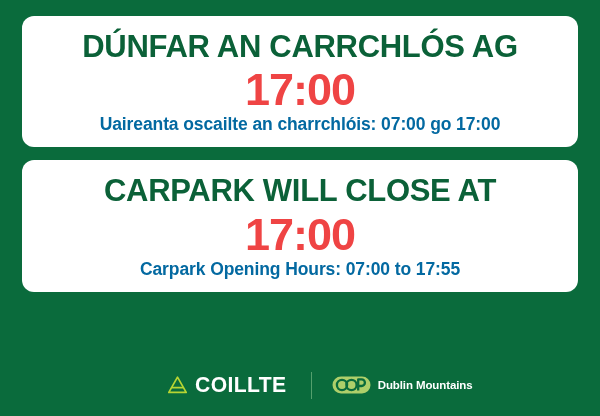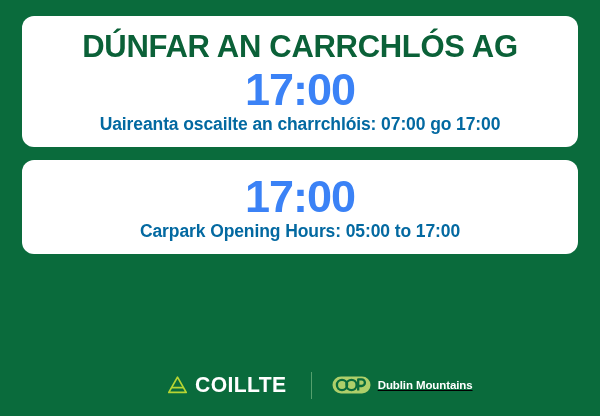--- a/index.html
+++ b/index.html
@@ -45,21 +45,21 @@
     color: #0b6138;
     font-weight: bold;
     font-size: 31px;
     line-height: 1.08;
     letter-spacing: -0.3px;
     margin: 4px 0 0 0;
     white-space: nowrap;
   }
 
   .panel-time {
-    color: #3b82f6;
+    color: #ef4444;
     font-weight: bold;
     font-size: 45px;
     line-height: 1.0;
     letter-spacing: -1px;
     margin: 4px 0 2px 0;
   }
 
   .panel-hours {
     color: #0369a1;
     font-weight: bold;
@@ -110,21 +110,20 @@
     width: 1px;
     height: 27px;
     background: #54a06d;
     margin: 0 20px;
   }
 
   .brand-dmp {
     display: flex;
     align-items: center;
     gap: 7px;
-    text-decoration: underline;
   }
 
   .dmp-mark {
     width: 39px;
     height: 18px;
     display: block;
   }
 
   .dmp-text {
     display: flex;
@@ -153,22 +152,23 @@
 
   <div class="panels">
 
     <div class="panel">
       <div class="panel-heading">DÚNFAR AN CARRCHLÓS AG</div>
       <div class="panel-time">17:00</div>
       <div class="panel-hours">Uaireanta oscailte an charrchlóis: 07:00 go 17:00</div>
     </div>
 
     <div class="panel">
+      <div class="panel-heading">CARPARK WILL CLOSE AT</div>
       <div class="panel-time">17:00</div>
-      <div class="panel-hours">Carpark Opening Hours: 05:00 to 17:00</div>
+      <div class="panel-hours">Carpark Opening Hours: 07:00 to 17:55</div>
     </div>
 
   </div>
 
   <div class="footer">
 
     <div class="brand-coillte">
       <span class="coillte-mark">
         <svg viewBox="0 0 21 20" width="21" height="20" aria-hidden="true">
           <path d="M10.5 2.2 L19.2 17.4 L1.8 17.4 Z" fill="none" stroke="#b7d433" stroke-width="1.7" stroke-linejoin="round"></path>

